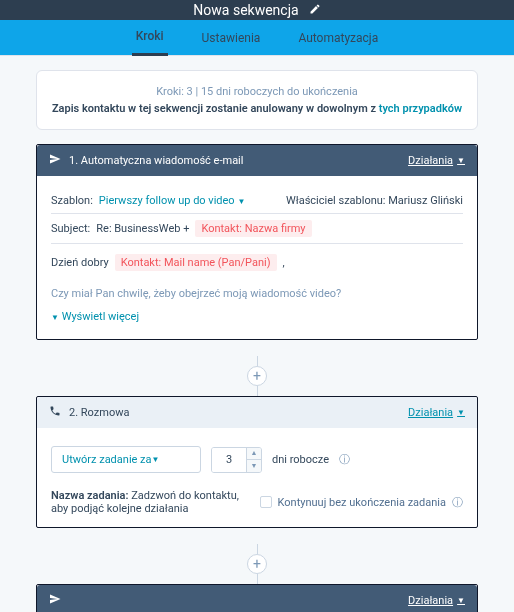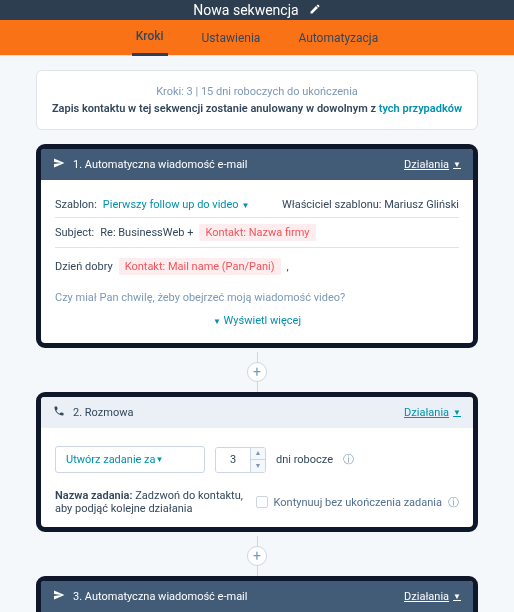--- a/index.html
+++ b/index.html
@@ -1,42 +1,42 @@
 <!DOCTYPE html>
 <html><head>
 <meta charset="utf-8">
 <style>
 *{box-sizing:border-box;margin:0;padding:0;font-family:-apple-system,BlinkMacSystemFont,"Segoe UI",Roboto,sans-serif}
 body{background:#f5f8fa;width:514px;height:612px;overflow:hidden;font-size:12px;color:#33475b}
 .topbar{background:#2d3e50;color:#fff;height:20px;display:flex;align-items:center;justify-content:center;gap:10px}
 .topbar-title{font-size:14px;font-weight:400}
-.tabs{background:#f97316;height:36px;display:flex;align-items:center;justify-content:center;gap:30px;border-bottom:1px solid #dfe3eb}
+.tabs{background:#0ea5e9;height:36px;display:flex;align-items:center;justify-content:center;gap:30px;border-bottom:1px solid #dfe3eb}
 .tab{font-size:12px;color:#33475b;padding:10px 4px;cursor:pointer}
 .tab.active{border-bottom:3px solid #2d3e50;font-weight:500}
 .container{padding:14px 36px 0}
 .infocard{background:#fff;border:1px solid #dfe3eb;border-radius:6px;padding:14px;text-align:center;margin-bottom:14px}
 .info-line1{color:#7c98b6;font-size:11px;margin-bottom:4px}
 .info-line2{font-size:11px;font-weight:600}
 .info-line2 .link{color:#0091ae;font-weight:600}
-.step{background:#fff;border:5px solid #0f172a;border-radius:9px;margin-bottom:4px}
+.step{background:#fff;border:1px solid #0f172a;border-radius:2px;margin-bottom:16px}
 .step-head{background:#425b76;color:#fff;padding:8px 12px;display:flex;align-items:center;justify-content:space-between;border-radius:3px 3px 0 0}
 .step-head.light{background:#eaf0f6;color:#33475b}
 .step-title{display:flex;align-items:center;gap:8px;font-size:11px}
 .actions{font-size:11px;text-decoration:underline;display:flex;align-items:center;gap:4px;cursor:pointer}
 .step-body{padding:12px 14px}
 .row{display:flex;align-items:center;gap:6px;padding:6px 0;font-size:11px}
 .divider{border-bottom:1px solid #dfe3eb}
 .label{color:#33475b}
 .tpl-link{color:#0091ae;cursor:pointer}
 .token{background:#fdedee;color:#f2545b;padding:2px 6px;border-radius:2px;font-size:11px}
 .owner{margin-left:auto;font-size:11px}
 .owner b{font-weight:400}
 .greet{padding-top:10px;font-size:11px}
 .muted{color:#7c98b6;font-size:11px;padding:10px 0 4px}
-.showmore{color:#0091ae;text-align:center;font-size:11px;padding:6px 0 4px;cursor:pointer}
+.showmore{color:#0091ae;font-size:11px;padding:6px 0 4px;cursor:pointer}
 .connector{display:flex;flex-direction:column;align-items:center}
 .vline{width:1px;height:10px;background:#cbd6e2}
 .plus{width:20px;height:20px;border:1px solid #cbd6e2;border-radius:50%;background:#fff;display:flex;align-items:center;justify-content:center;color:#7c98b6;font-size:14px;cursor:pointer}
 .select{border:1px solid #cbd6e2;border-radius:3px;padding:6px 10px;display:flex;align-items:center;justify-content:flex-start;min-width:150px;color:#0091ae;cursor:pointer;font-size:11px}
 .numwrap{display:flex;border:1px solid #cbd6e2;border-radius:3px;overflow:hidden}
 .numinput{width:34px;border:none;text-align:center;font-size:11px;color:#33475b;outline:none}
 .spinners{display:flex;flex-direction:column;border-left:1px solid #cbd6e2}
 .spin{width:14px;height:12px;display:flex;align-items:center;justify-content:center;font-size:7px;color:#7c98b6;cursor:pointer;background:#f5f8fa}
 .spin:first-child{border-bottom:1px solid #cbd6e2}
 .info-i{color:#7c98b6;font-size:11px}
@@ -158,21 +158,20 @@
     <div class="plus">+</div>
     <div class="vline"></div>
   </div>
 
   <div class="step">
     <div class="step-head">
       <div class="step-title">
         <span><svg viewBox="0 0 24 24">
               <path d="M2 21l21-9L2 3v7l15 2-15 2v7z"></path>
             </svg></span>
-        <span>3. Automatyczna wiadomość e-mail</span>
       </div>
       <div class="actions">
         <span>Działania</span>
           <span class="caret">▼</span>
       </div>
     </div>
     <div class="step-body">
       
       
     </div>

